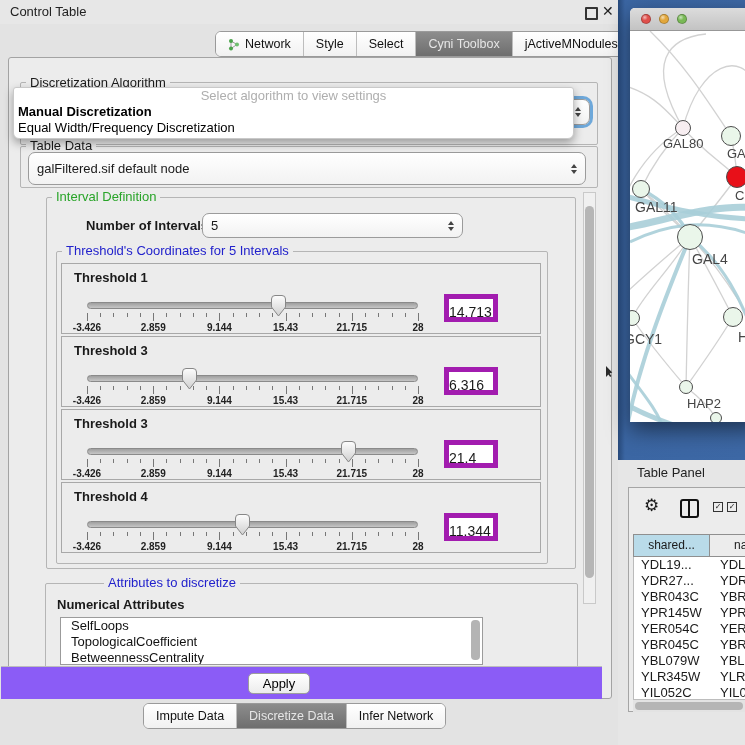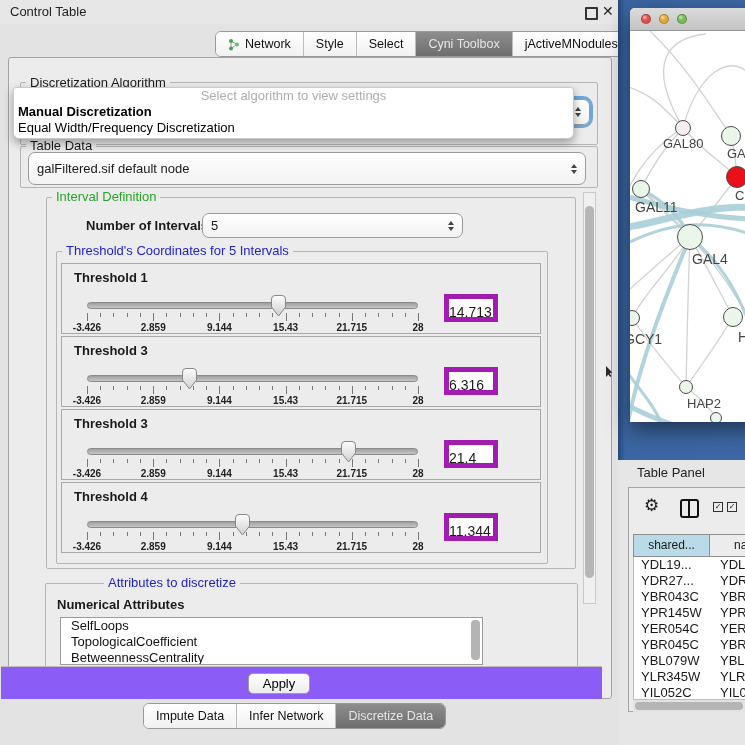--- a/index.html
+++ b/index.html
@@ -370,25 +370,25 @@
 
   <div class="vscroll">
       <div class="vthumb"></div>
     </div>
 
   <div class="bottom-strip"></div>
   <div class="segbar" id="bottomTabs" style="left:143px;top:703px;">
       <div class="seg">
         <span>Impute Data</span>
       </div>
-      <div class="seg">
-        <span>Infer Network</span>
-      </div>
       <div class="seg sel">
         <span>Discretize Data</span>
+      </div>
+      <div class="seg">
+        <span>Infer Network</span>
       </div>
     </div>
 
   <div class="desktop"></div>
 
   <div class="net-window">
     <div class="net-titlebar">
       <span class="tlight" id="tl0" style="left: 11px; background: radial-gradient(circle at 35% 30%, rgba(255, 255, 255, 0.6), transparent 40%), rgb(223, 79, 75); border: 1px solid rgba(0, 0, 0, 0.25);"></span>
       <span class="tlight" id="tl1" style="left: 29px; background: radial-gradient(circle at 35% 30%, rgba(255, 255, 255, 0.6), transparent 40%), rgb(226, 167, 59); border: 1px solid rgba(0, 0, 0, 0.25);"></span>
       <span class="tlight" id="tl2" style="left: 47px; background: radial-gradient(circle at 35% 30%, rgba(255, 255, 255, 0.6), transparent 40%), rgb(121, 185, 86); border: 1px solid rgba(0, 0, 0, 0.25);"></span>

